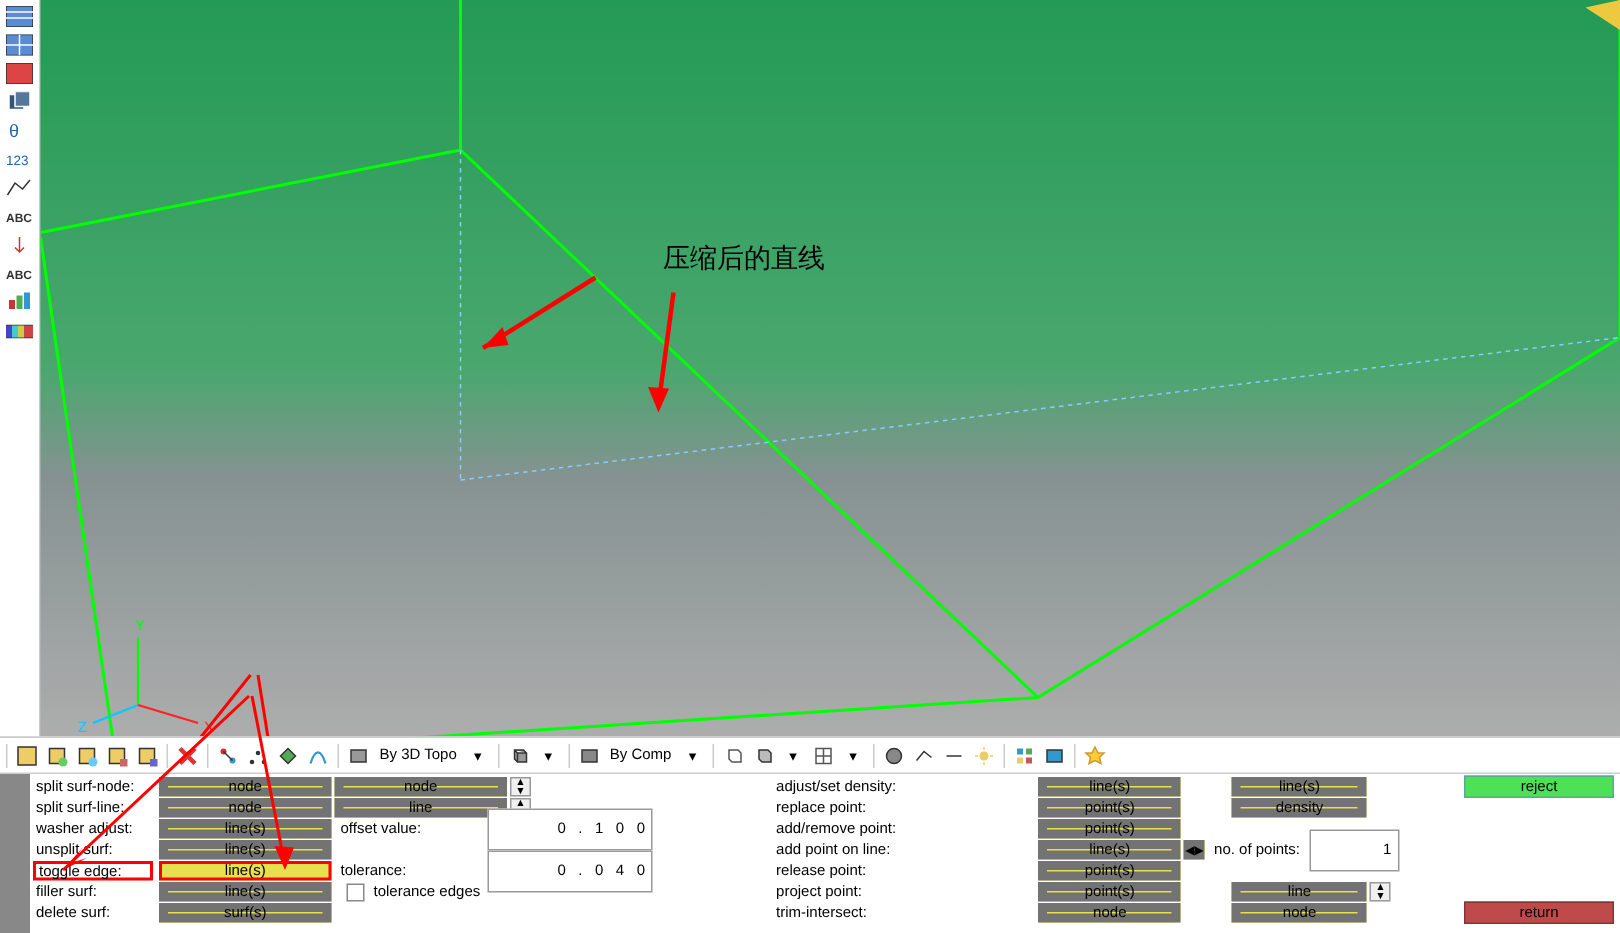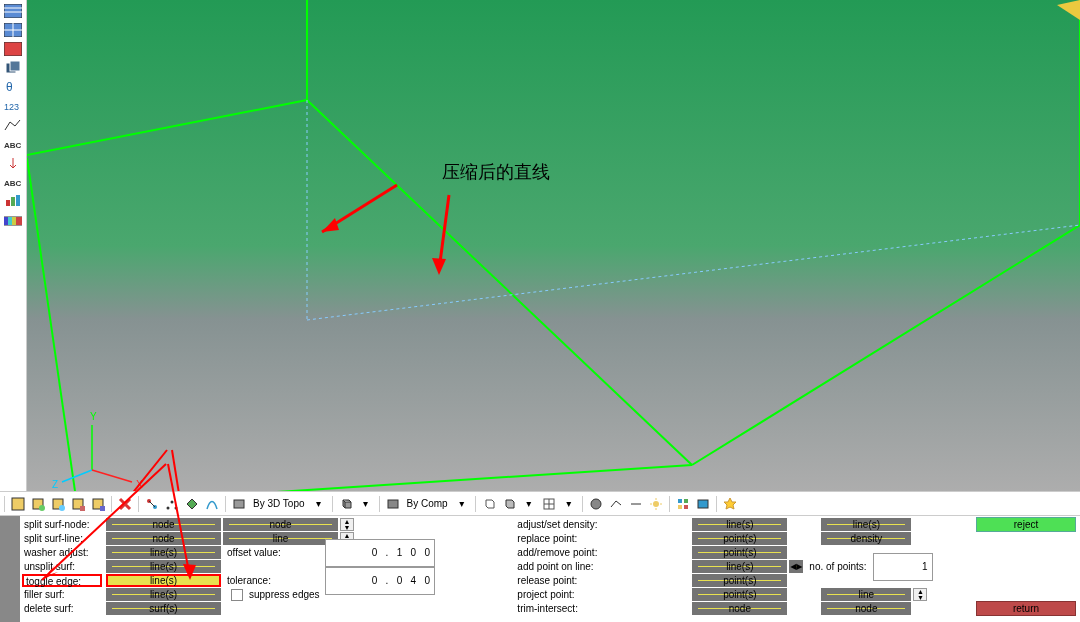--- a/index.html
+++ b/index.html
@@ -371,21 +371,21 @@
       <div class="ybtn w60">line(s)</div>
     </div>
     <div class="prow">
       <div class="ybtn w60 hl-red">line(s)</div>
       <span style="width:100px;padding-left:4px">tolerance:</span>
       <input class="tinput" value="0   .   0   4   0" style="">
     </div>
     <div class="prow">
       <div class="ybtn w60">line(s)</div>
       <div class="cbox" style="margin-left:8px"></div>
-      <span style="padding-left:4px">suppress edges</span>
+      <span style="padding-left:4px">tolerance edges</span>
     </div>
     <div class="prow">
       <div class="ybtn w60">surf(s)</div>
     </div>
   </div>
 
   <div class="pcol" style="width:100px">
     <div class="prow">
         <span class="plabel" style="width:100px">adjust/set density:</span>
       </div>

